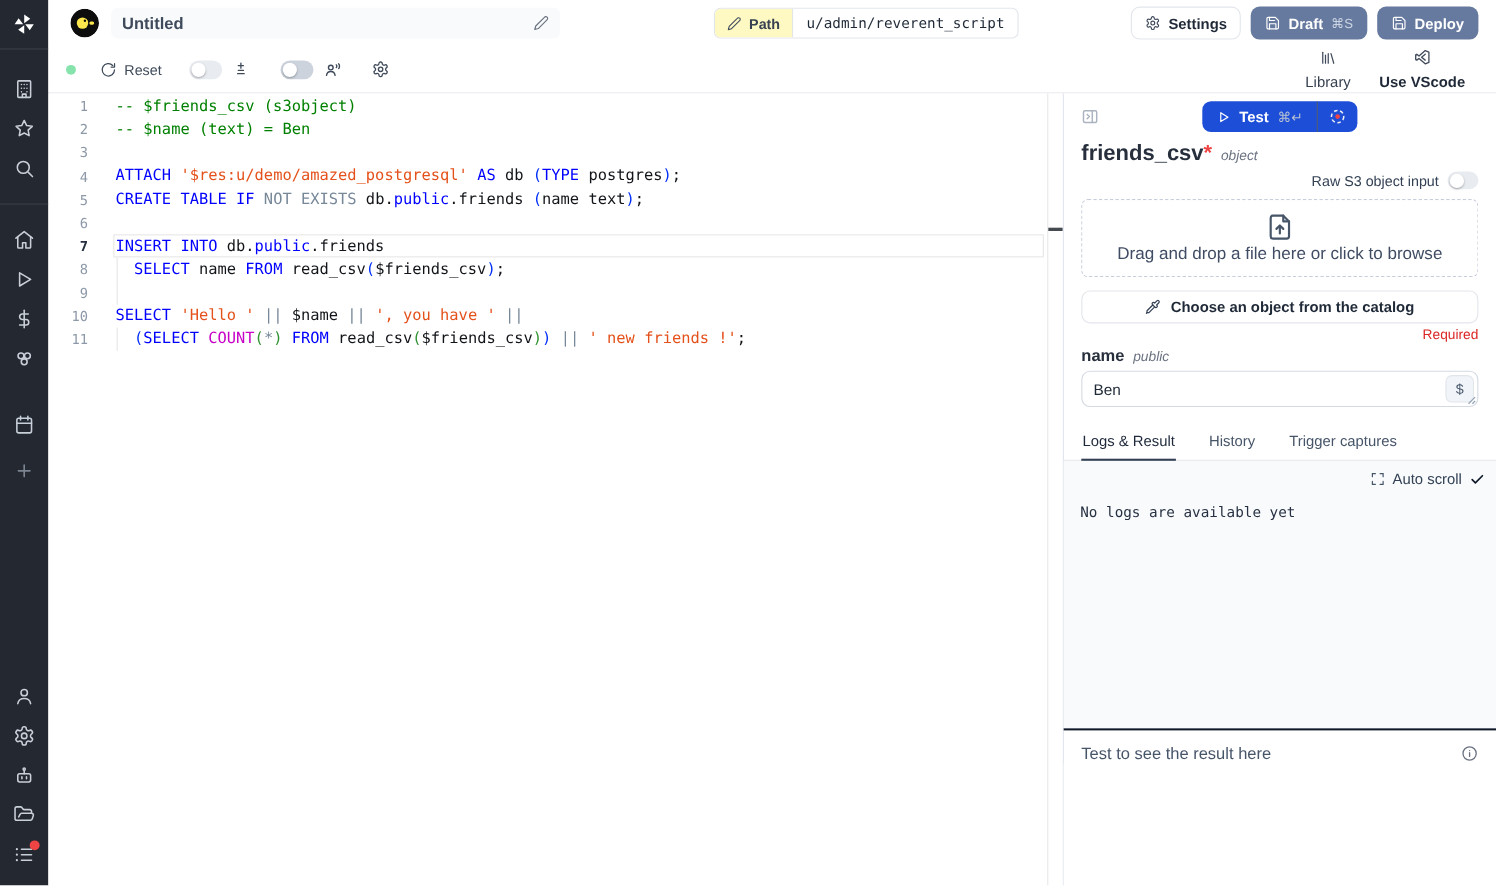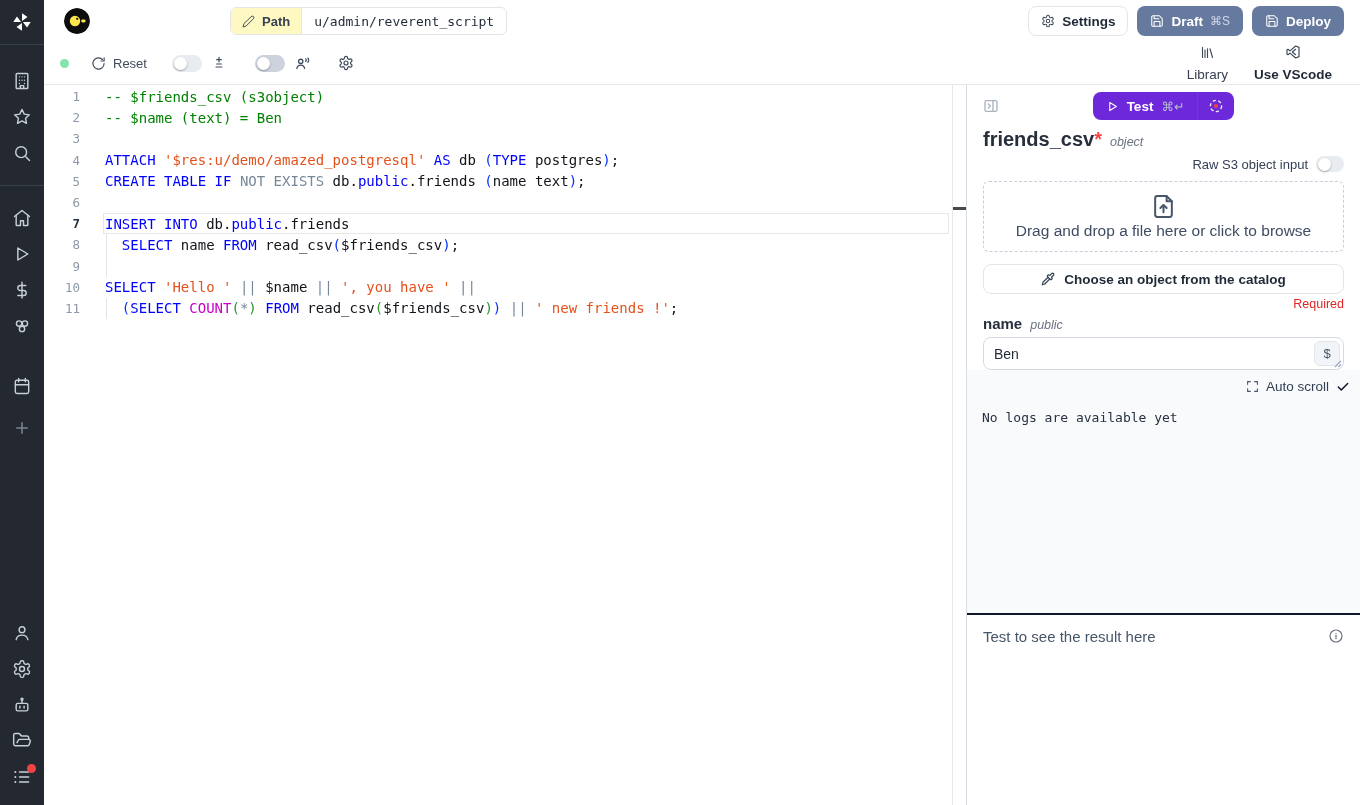--- a/index.html
+++ b/index.html
@@ -76,21 +76,21 @@
   .tok-op{color:#778899;} .tok-fn{color:#c700c7;} .tok-b1{color:#0431fa;}
   .tok-b2{color:#319331;} .tok-txt{color:#111418;}
 
   .ruler { width:14px; flex:none; border-left:1px solid #e8e8e8; position:relative; background:#fff; }
   .ruler-marker { position:absolute; left:0; right:0; top:122px; height:3px; background:#454a50; }
 
   
   .rightpanel { width:394px; flex:none; border-left:1px solid #d7dde5; display:flex; flex-direction:column; background:#fff; }
   .rp-head { margin-top:6px; height:30px; position:relative; display:flex; align-items:center; justify-content:center; }
   .rp-expand { position:absolute; left:16px; top:7px; cursor:pointer; }
-  .testgroup { display:flex; align-items:stretch; height:28px; background:#6d28d9; border-radius:8px; overflow:hidden; }
+  .testgroup { display:flex; align-items:stretch; height:28px; background:#1d4ed8; border-radius:8px; overflow:hidden; }
   .test-btn { display:flex; align-items:center; gap:8px; padding:0 13px; cursor:pointer; }
   .test-btn .lbl { color:#fff; font-size:13.5px; font-weight:700; }
   .test-btn .kbd { color:#b6c0d2; font-size:12.5px; }
   .test-sep { width:1px; background:#505c76; }
   .capture-btn { width:36px; display:flex; align-items:center; justify-content:center; cursor:pointer; }
 
   .arg-row { margin:7px 16px 0; display:flex; align-items:baseline; gap:8px; }
   .arg-name { font-size:20px; font-weight:700; color:#272f3d; }
   .arg-star { color:#ef4444; }
   .arg-type { font-size:12.5px; font-style:italic; color:#6b7280; }
@@ -235,20 +235,26 @@
 
   <div class="main">
 
     <header class="topbar">
       <svg class="avatar" viewBox="0 0 26 26">
         <circle cx="13" cy="13" r="13" fill="#0d0d0d"></circle>
         <circle cx="11" cy="13" r="5.2" fill="#fde74c"></circle>
         <circle cx="13.2" cy="10.8" r="1.1" fill="#0d0d0d"></circle>
         <rect x="17.2" y="11.6" width="4.4" height="2.8" rx="1.4" fill="#fde74c"></rect>
       </svg>
+      <div class="titlebox">
+        <span>Untitled</span>
+        <svg class="stroke-gray" width="14" height="14" viewBox="0 0 24 24">
+          <path d="M17 3a2.85 2.83 0 1 1 4 4L7.5 20.5 2 22l1.5-5.5Z"></path>
+        </svg>
+      </div>
       <div class="pathgroup">
         <div class="path-chip">
           <svg class="stroke-dark" width="13" height="13" viewBox="0 0 24 24">
             <path d="M17 3a2.85 2.83 0 1 1 4 4L7.5 20.5 2 22l1.5-5.5Z"></path>
           </svg>
           <span>Path</span>
         </div>
         <div class="path-val">u/admin/reverent_script</div>
       </div>
       <div class="tb-right">
@@ -407,20 +413,25 @@
         </div>
 
         <div class="input-wrap">
           <input type="text" value="Ben" style="">
           <span class="dollar-chip">$</span>
           <svg class="resize-h" width="9" height="9" viewBox="0 0 9 9">
             <path d="M8 2 2 8M8 5.5 5.5 8" stroke="#94a3b8" stroke-width="1.1" fill="none"></path>
           </svg>
         </div>
 
+        <div class="tabs">
+          <span class="tab active">Logs &amp; Result</span>
+          <span class="tab">History</span>
+          <span class="tab">Trigger captures</span>
+        </div>
 
         <div class="logs">
           <div class="autoscroll">
             <svg width="13" height="13" viewBox="0 0 24 24" fill="none" stroke="#475569" stroke-width="2" stroke-linecap="round">
               <path d="M8 3H3v5M16 3h5v5M21 16v5h-5M3 16v5h5"></path>
             </svg>
             <span>Auto scroll</span>
             <svg width="14" height="14" viewBox="0 0 24 24" fill="none" stroke="#0f172a" stroke-width="2.6" stroke-linecap="round" stroke-linejoin="round">
               <path d="m20 6-11 11-5-5"></path>
             </svg>

